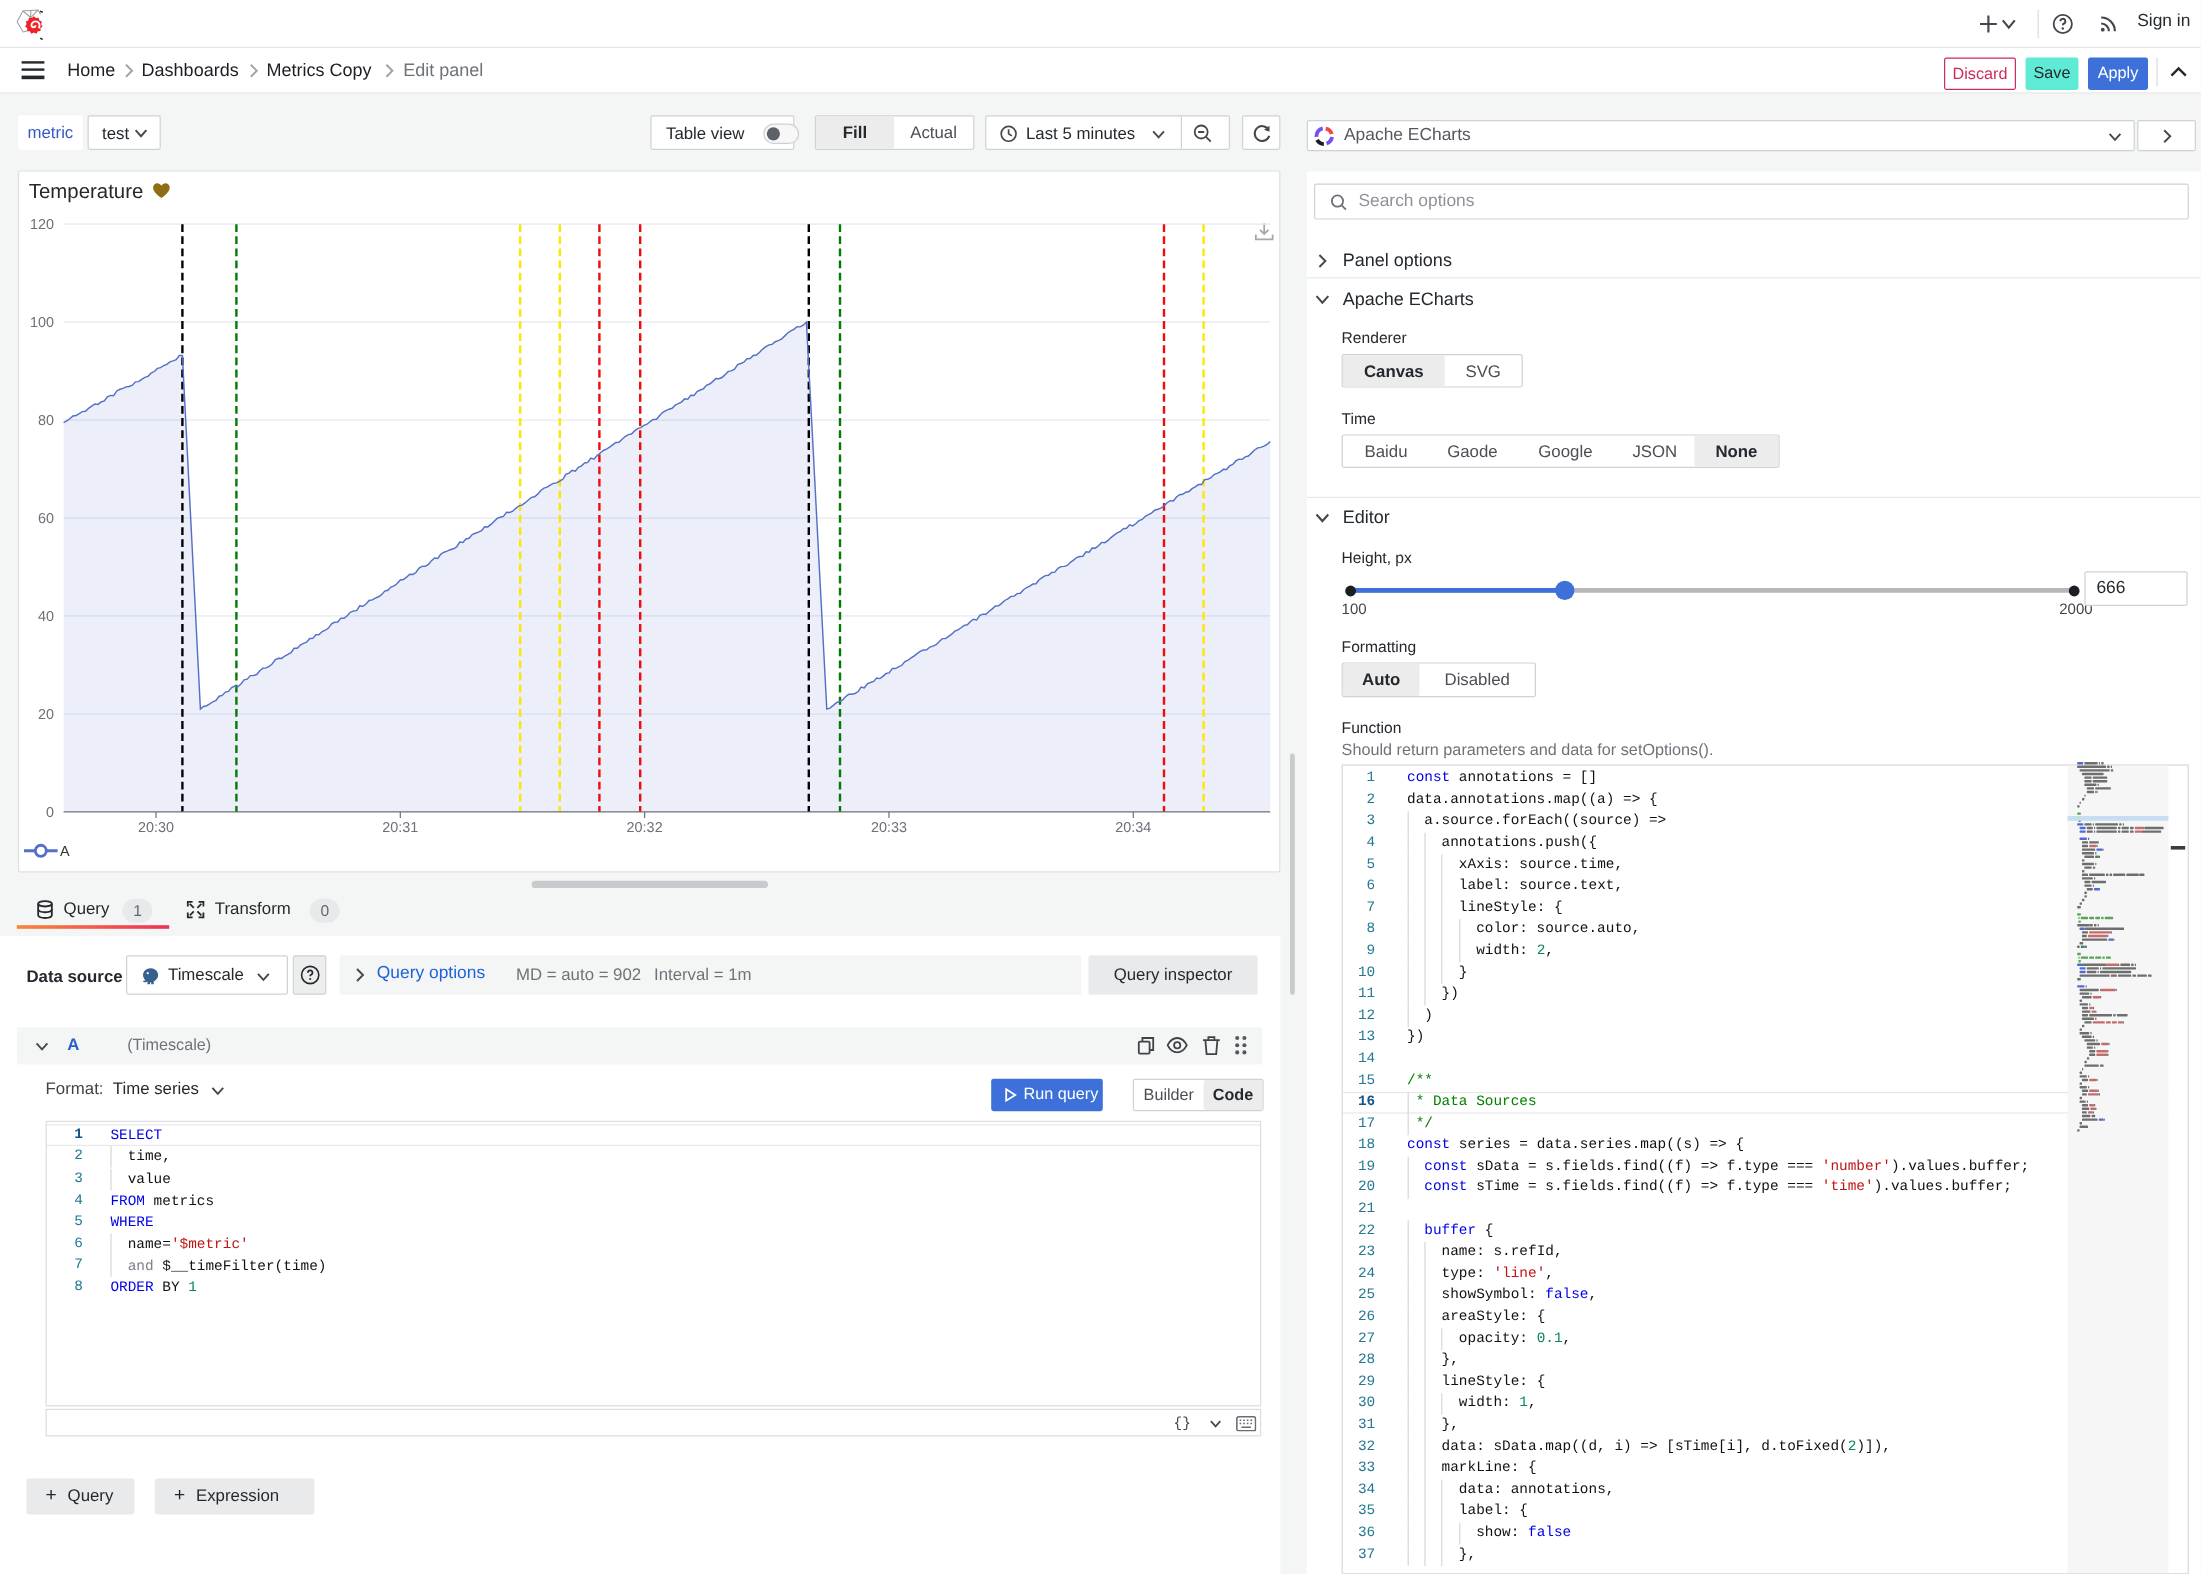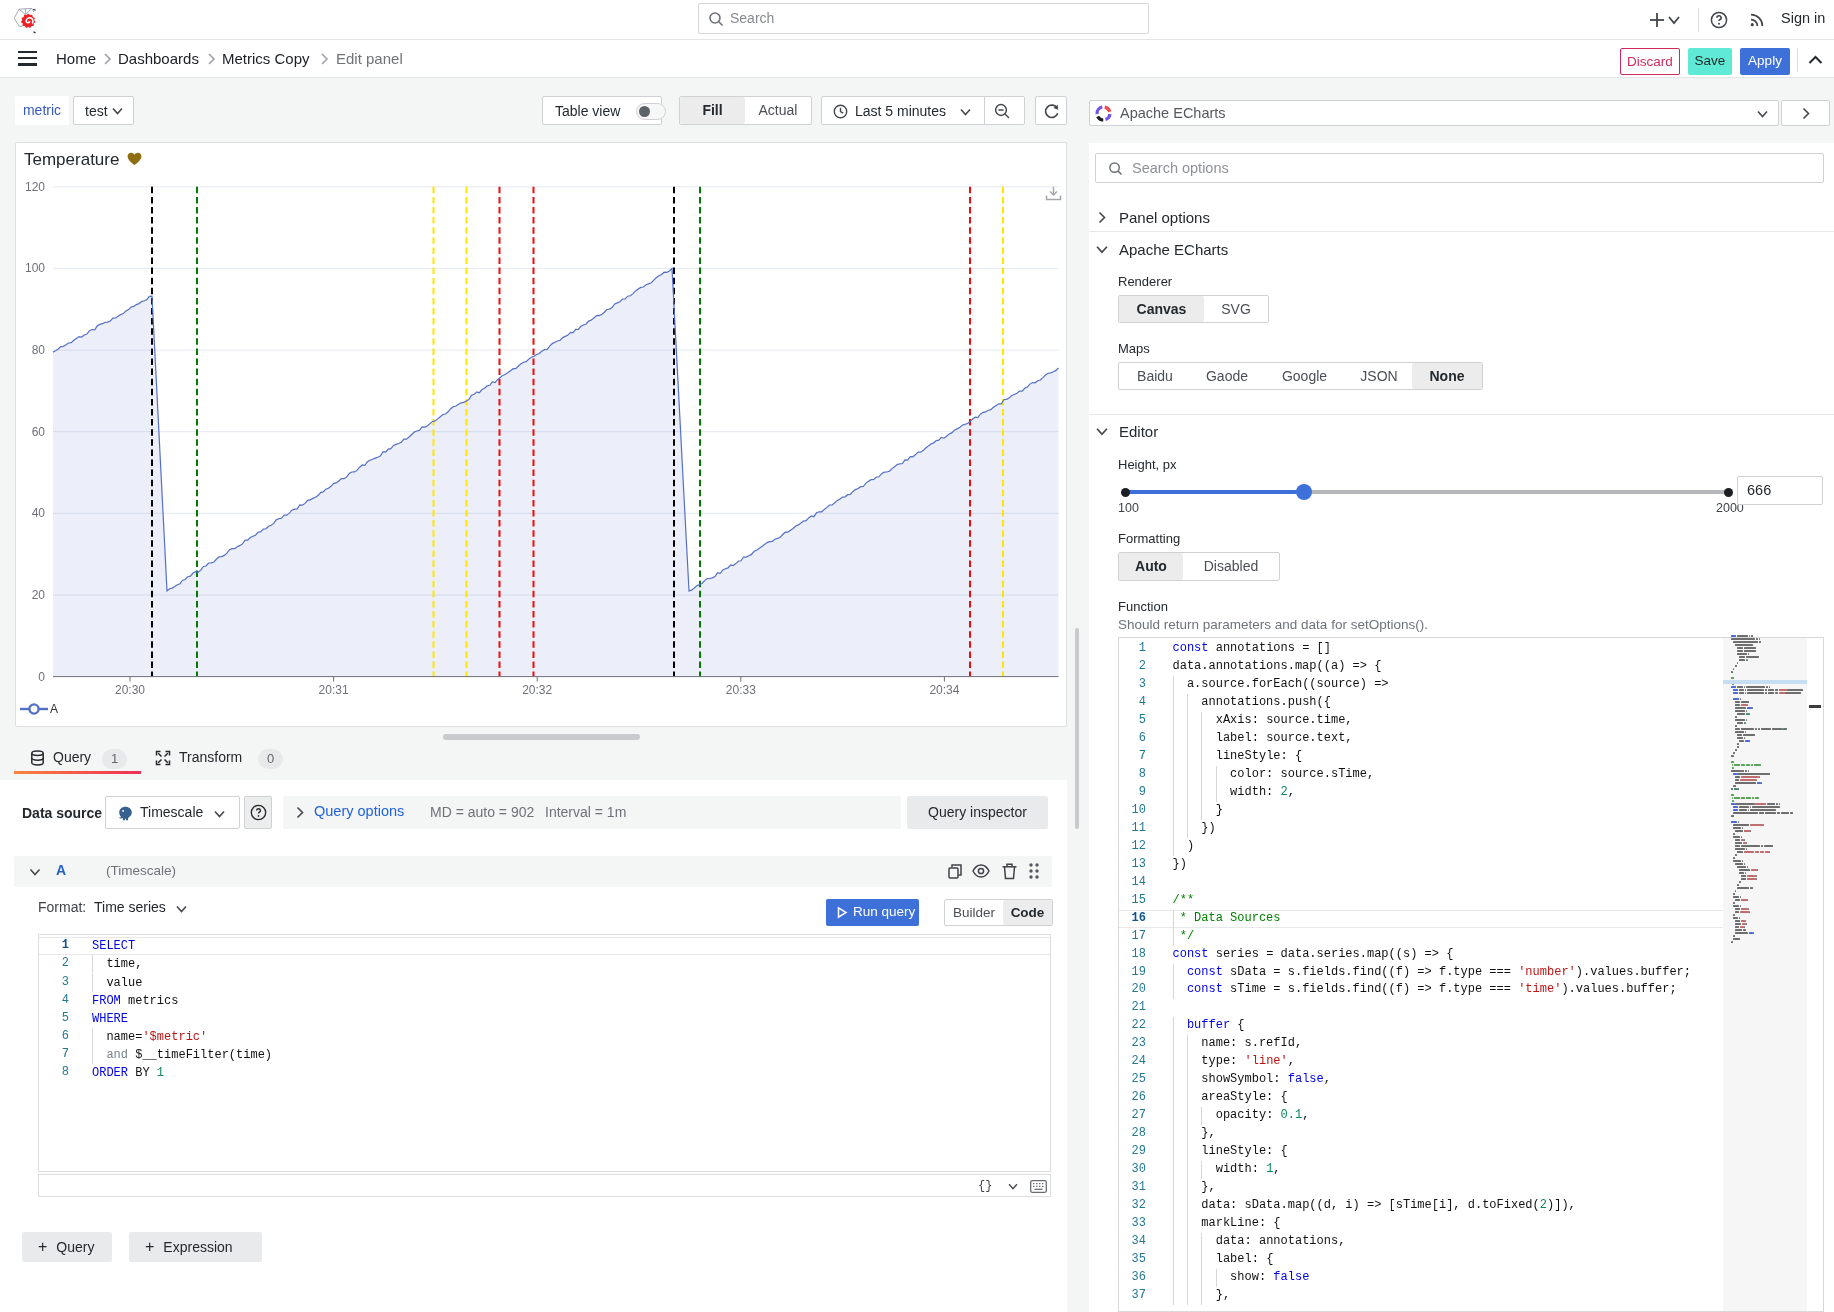--- a/index.html
+++ b/index.html
@@ -62,27 +62,20 @@
      <path d="M1.2 12.2 L6.1 3.2 L18.6 2.4 L20.8 6"></path>
      <path d="M1.2 12.2 L6.3 20.6 L10.6 19.7"></path>
      <path d="M6.1 3.2 L12.6 8.6 L12.7 2.8"></path>
      <path d="M18.6 2.4 L12.6 8.6"></path>
    </g>
    <rect x="20.2" y="3.2" width="2.6" height="1.3" fill="#2d3136" transform="rotate(18 21.5 3.8)"></rect>
    <rect x="20.4" y="25.4" width="2.4" height="1.3" fill="#2d3136" transform="rotate(28 21 26)"></rect>
    <polygon points="15.2,7.6 16.9,9.1 19.2,8.8 19.8,11.0 21.9,11.9 21.2,14.1 22.5,16.1 20.7,17.5 20.8,19.8 18.5,20.1 17.3,22.1 15.2,21.1 13.1,22.1 11.9,20.1 9.6,19.8 9.7,17.5 7.9,16.1 9.2,14.1 8.5,11.9 10.6,11.0 11.2,8.8 13.5,9.1" fill="#ec2227"></polygon>
    <path d="M16.6 15 a1.7 1.7 0 1 1 -3.4 0 a3.4 3.4 0 1 1 6 2.4" fill="none" stroke="#fff" stroke-width="1.6"></path>
  </svg>
- <div id="searchbox">
-   <svg width="16" height="16" viewBox="0 0 16 16" fill="none" stroke="#6e7278" stroke-width="1.6">
-        <circle cx="7" cy="7" r="5"></circle>
-        <line x1="10.8" y1="10.8" x2="14.5" y2="14.5"></line>
-      </svg>
-   <span>Search</span>
- </div>
  <svg class="topico" style="left:1647px;top:10px" width="20" height="20" viewBox="0 0 20 20" stroke="#43464c" stroke-width="1.8" fill="none">
       <line x1="10" y1="3" x2="10" y2="17"></line>
       <line x1="3" y1="10" x2="17" y2="10"></line>
     </svg>
  <svg class="topico" style="left:1668px;top:15px" width="12" height="10" viewBox="0 0 12 10" stroke="#43464c" stroke-width="1.8" fill="none">
       <polyline points="1,2 6,8 11,2"></polyline>
     </svg>
  <div class="abs" style="left:1698px;top:8px;width:1px;height:24px;background:#dcdde0"></div>
  <svg class="topico" style="left:1710px;top:11px" width="18" height="18" viewBox="0 0 18 18" fill="none" stroke="#43464c" stroke-width="1.5">
       <circle cx="9" cy="9" r="7.6"></circle>
@@ -397,21 +390,21 @@
 <div class="abs" style="left:1089px;top:231px;width:745px;height:1px;background:#e7e8ea"></div>
 <svg class="chev" style="left:1096px;top:245px" width="12" height="9" viewBox="0 0 11 8" stroke="#45484e" stroke-width="1.6" fill="none">
     <polyline points="1,1.5 5.5,6.5 10,1.5"></polyline>
   </svg>
 <div class="sechead" style="left:1119px;top:241px">Apache ECharts</div>
 <div class="slabel" style="left:1118px;top:274px">Renderer</div>
 <div class="seg" style="left:1118px;top:294.5px;height:28px">
   <div class="on" style="line-height:26px;width:85px">Canvas</div>
     <div style="line-height:26px;width:64px">SVG</div>
 </div>
-<div class="slabel" style="left:1118px;top:341px">Maps</div>
+<div class="slabel" style="left:1118px;top:341px">Time</div>
 <div class="seg" style="left:1118px;top:361.5px;height:28.5px">
   <div style="line-height:26.5px;width:72px">Baidu</div>
     <div style="line-height:26.5px;width:72px">Gaode</div>
     <div style="line-height:26.5px;width:83px">Google</div>
     <div style="line-height:26.5px;width:66px">JSON</div>
     <div class="on" style="line-height:26.5px;width:70px">None</div>
 </div>
 <div class="abs" style="left:1089px;top:414px;width:745px;height:1px;background:#e7e8ea"></div>
 <svg class="chev" style="left:1096px;top:427px" width="12" height="9" viewBox="0 0 11 8" stroke="#45484e" stroke-width="1.6" fill="none">
     <polyline points="1,1.5 5.5,6.5 10,1.5"></polyline>
@@ -445,21 +438,21 @@
 <div class="fline" style="top:676.0px;left:1172.5px">&nbsp;&nbsp;<span class="tx">a.source.forEach((source) =&gt;</span></div>
 <div class="fnum ln" style="top:693.9px">4</div>
 <div class="fline" style="top:693.9px;left:1172.5px">&nbsp;&nbsp;&nbsp;&nbsp;<span class="tx">annotations.push({</span></div>
 <div class="fnum ln" style="top:711.9px">5</div>
 <div class="fline" style="top:711.9px;left:1172.5px">&nbsp;&nbsp;&nbsp;&nbsp;&nbsp;&nbsp;<span class="tx">xAxis: source.time,</span></div>
 <div class="fnum ln" style="top:729.9px">6</div>
 <div class="fline" style="top:729.9px;left:1172.5px">&nbsp;&nbsp;&nbsp;&nbsp;&nbsp;&nbsp;<span class="tx">label: source.text,</span></div>
 <div class="fnum ln" style="top:747.8px">7</div>
 <div class="fline" style="top:747.8px;left:1172.5px">&nbsp;&nbsp;&nbsp;&nbsp;&nbsp;&nbsp;<span class="tx">lineStyle: {</span></div>
 <div class="fnum ln" style="top:765.8px">8</div>
-<div class="fline" style="top:765.8px;left:1172.5px">&nbsp;&nbsp;&nbsp;&nbsp;&nbsp;&nbsp;&nbsp;&nbsp;<span class="tx">color: source.sTime,</span></div>
+<div class="fline" style="top:765.8px;left:1172.5px">&nbsp;&nbsp;&nbsp;&nbsp;&nbsp;&nbsp;&nbsp;&nbsp;<span class="tx">color: source.auto,</span></div>
 <div class="fnum ln" style="top:783.8px">9</div>
 <div class="fline" style="top:783.8px;left:1172.5px">&nbsp;&nbsp;&nbsp;&nbsp;&nbsp;&nbsp;&nbsp;&nbsp;<span class="tx">width: </span><span class="nu">2</span><span class="tx">,</span></div>
 <div class="fnum ln" style="top:801.7px">10</div>
 <div class="fline" style="top:801.7px;left:1172.5px">&nbsp;&nbsp;&nbsp;&nbsp;&nbsp;&nbsp;<span class="tx">}</span></div>
 <div class="fnum ln" style="top:819.7px">11</div>
 <div class="fline" style="top:819.7px;left:1172.5px">&nbsp;&nbsp;&nbsp;&nbsp;<span class="tx">})</span></div>
 <div class="fnum ln" style="top:837.7px">12</div>
 <div class="fline" style="top:837.7px;left:1172.5px">&nbsp;&nbsp;<span class="tx">)</span></div>
 <div class="fnum ln" style="top:855.7px">13</div>
 <div class="fline" style="top:855.7px;left:1172.5px"><span class="tx">})</span></div>

